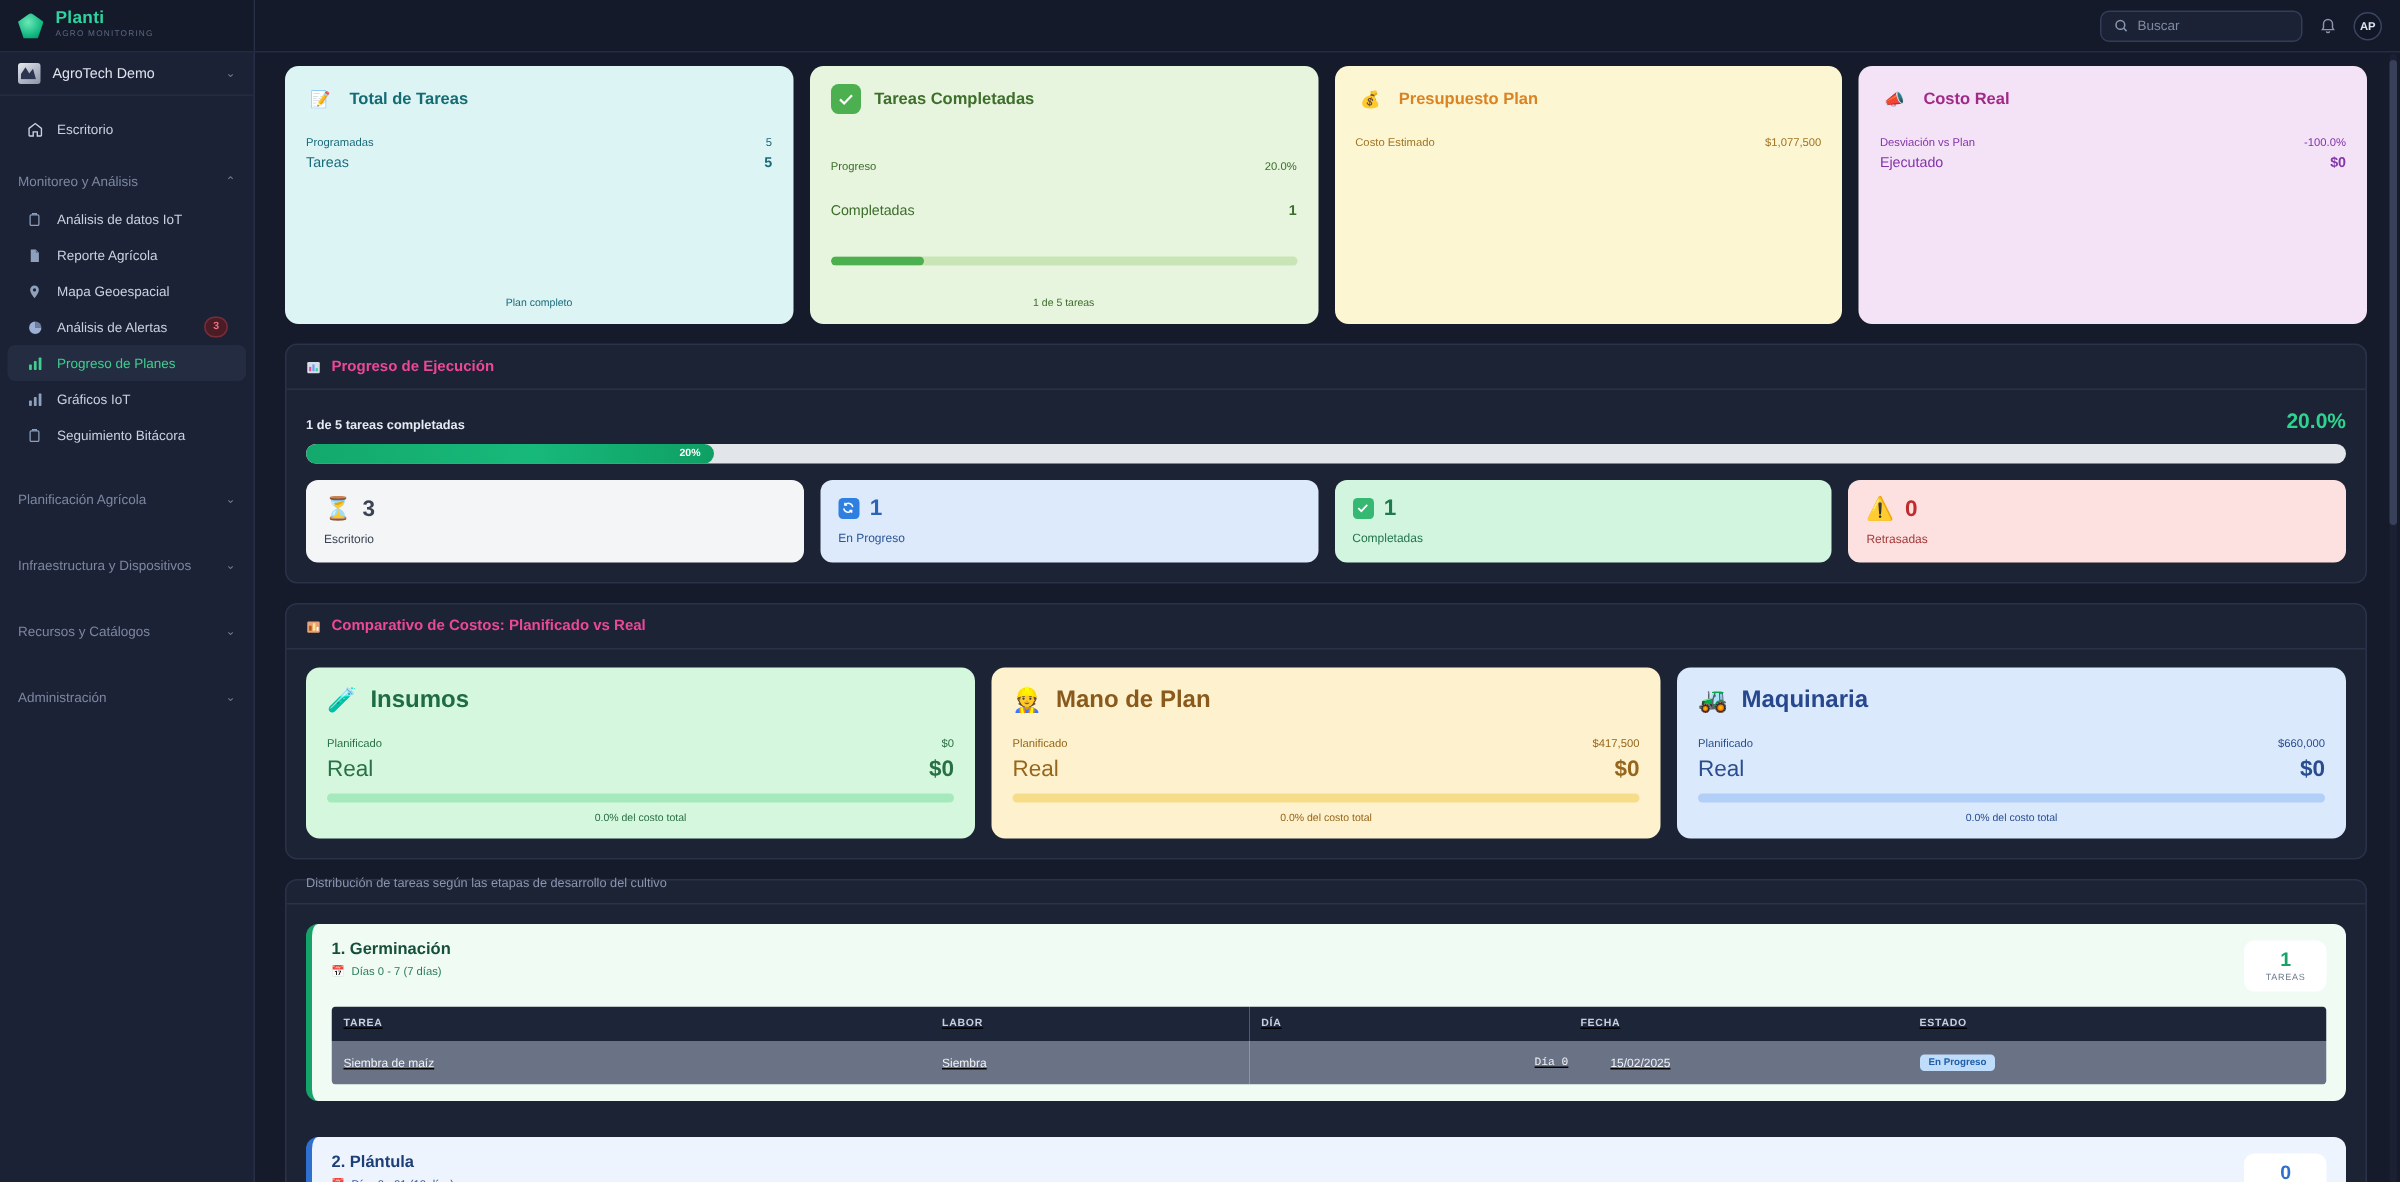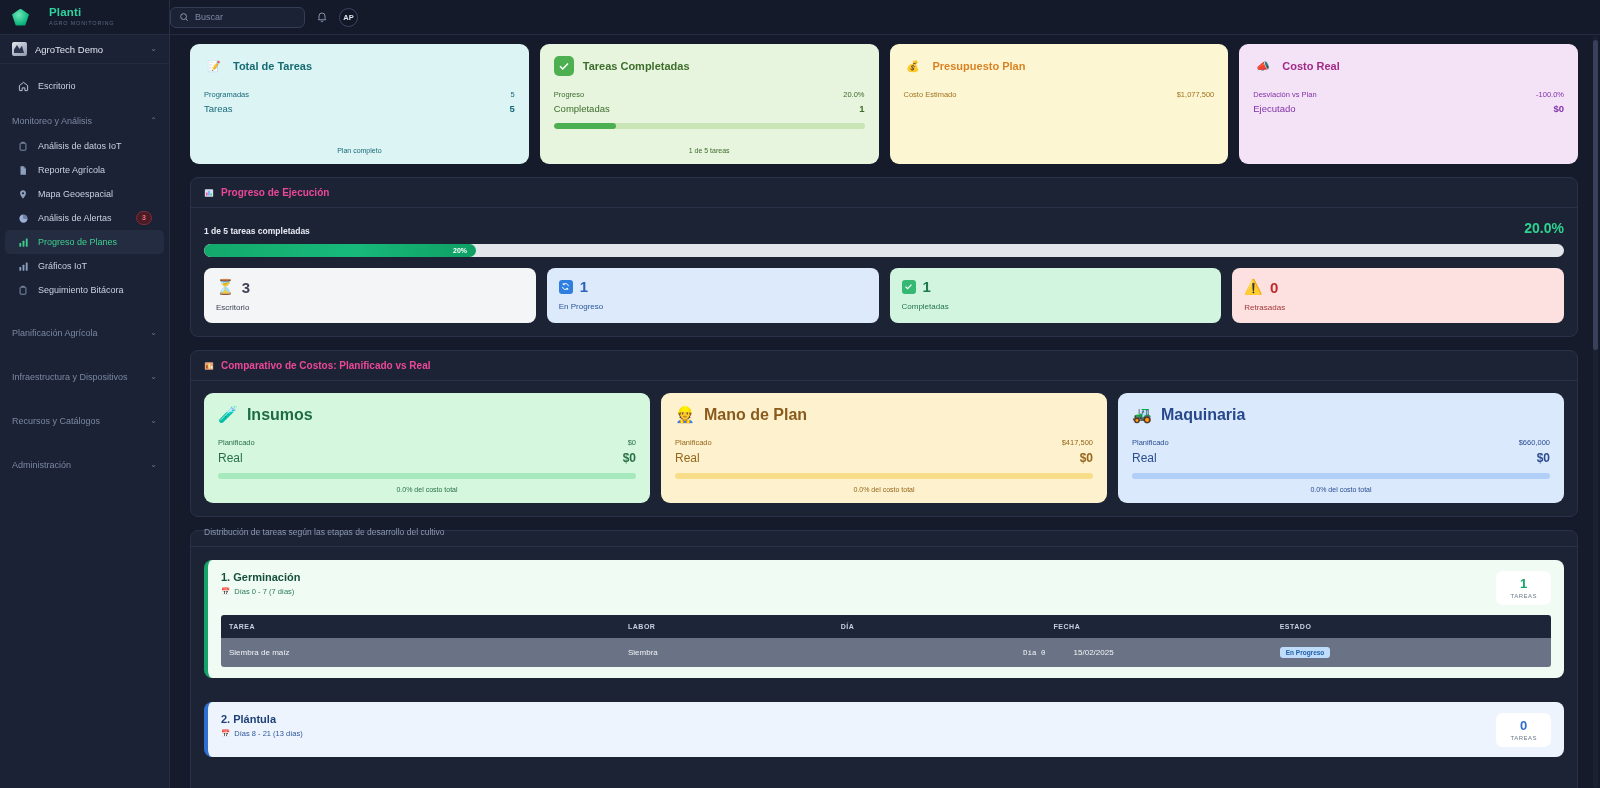--- a/index.html
+++ b/index.html
@@ -12,21 +12,21 @@
   .app { display: flex; width: 1600px; height: 788px; position: relative; }
 
   
   .sidebar {
     width: 170px; min-width: 170px; height: 788px;
     background: #1b2236;
     border-right: 1px solid #272f47;
     display: flex; flex-direction: column;
   }
   .brand {
-    height: 35px; display: flex; align-items: center; gap: 20px;
+    height: 35px; display: flex; align-items: center; gap: 8px;
     padding: 0 12px; background: #141a2a;
     border-bottom: 1px solid #242c42;
   }
   .brand-logo {
     width: 17px; height: 17px; position: relative; flex: none;
   }
   .brand-logo .gem {
     position: absolute; inset: 0;
     background: radial-gradient(circle at 40% 35%, #6ee7b7, #10b981 60%, #047857);
     clip-path: polygon(50% 0%, 100% 35%, 78% 100%, 22% 100%, 0% 35%);
@@ -70,21 +70,21 @@
   .nav-badge {
     background: #4a1d26; color: #f0707f; font-size: 7px; font-weight: bold;
     border: 1px solid #7b2c38; border-radius: 8px; padding: 1px 5px; line-height: 1.3;
   }
   svg { display: block; }
 
   
   .main { flex: 1; display: flex; flex-direction: column; min-width: 0; }
   .topbar {
     height: 35px; background: #141a2a; border-bottom: 1px solid #242c42;
-    display: flex; align-items: center; justify-content: flex-start;
+    display: flex; align-items: center; justify-content: flex-end;
     padding-right: 12px; gap: 11px;
   }
   .search-wrap {
     display: flex; align-items: center; gap: 6px;
     border: 1px solid #333d57; border-radius: 6px;
     height: 21px; padding: 0 9px 0 8px; background: #1b2236;
   }
   .search-wrap input {
     background: transparent; border: none; outline: none;
     color: #cfd6e4; font-size: 9px; width: 100px;
@@ -112,21 +112,21 @@
   .kpi-title { font-size: 11px; font-weight: bold; }
   .kpi-row2 { display: flex; justify-content: space-between; font-size: 7.5px; margin-bottom: 4px; }
   .kpi-row3 { display: flex; justify-content: space-between; font-size: 9.5px; }
   .kpi-row3 .v { font-weight: bold; }
   .kpi-foot { text-align: center; font-size: 7px; margin-top: auto; padding-top: 6px; }
   .bar-track { height: 6px; border-radius: 4px; overflow: hidden; margin-top: 9px; }
   .bar-fill { height: 100%; border-radius: 4px; }
 
   .kpi.c1 { background: #ddf4f4; color: #186a7a; }
   .kpi.c1 .kpi-title { color: #146b72; }
-  .kpi.c2 { background: #e7f4de; color: #3c6d2b; }
+  .kpi.c2 { background: #e7f4de; color: #3c6d2b; gap: 16px; }
   .kpi.c2 .kpi-title { color: #3d6e2c; }
   .kpi.c3 { background: #fdf6d3; color: #a07320; }
   .kpi.c3 .kpi-title { color: #d98324; }
   .kpi.c4 { background: #f4e2f7; color: #8234a8; }
   .kpi.c4 .kpi-title { color: #a02a86; }
 
   .ic-box {
     width: 20px; height: 20px; border-radius: 5px; flex: none;
     display: flex; align-items: center; justify-content: center;
     font-size: 11px;
@@ -182,21 +182,21 @@
   .mini-box.green { background: #35b871; }
 
   
   .cost-row { display: flex; gap: 11px; }
   .cost {
     flex: 1; border-radius: 9px; padding: 12px 14px 10px;
   }
   .cost-head { display: flex; align-items: center; gap: 9px; margin-bottom: 14px; }
   .cost-title { font-size: 16px; font-weight: bold; }
   .cost-line { display: flex; justify-content: space-between; font-size: 7.5px; margin-bottom: 4px; }
-  .cost-line2 { display: flex; justify-content: space-between; font-size: 12px; }
+  .cost-line2 { display: flex; justify-content: space-between; font-size: 15px; }
   .cost-line2 .v { font-weight: bold; }
   .cost-foot { text-align: center; font-size: 7px; margin-top: 7px; }
   .cost.g { background: #d4f7dd; color: #2a7046; }
   .cost.g .cost-title { color: #1f6b44; }
   .cost.g .bar-track { background: #a5e9bd; }
   .cost.y { background: #fdf2cd; color: #96661c; }
   .cost.y .cost-title { color: #8a5a1c; }
   .cost.y .bar-track { background: #f7dd8a; }
   .cost.b { background: #dbe9fd; color: #2a4d8f; }
   .cost.b .cost-title { color: #27488c; }
@@ -218,21 +218,21 @@
   .stage.s-blue .stage-name { color: #1d3f78; }
   .stage.s-blue .stage-days { color: #2a5799; }
   .stage-count {
     background: #fff; border-radius: 7px; padding: 6px 14px; text-align: center;
     min-width: 42px;
   }
   .stage-count .n { font-size: 13px; font-weight: bold; color: #16a36a; line-height: 1; }
   .stage-count .t { font-size: 6px; color: #6d7a8c; letter-spacing: .5px; margin-top: 3px;}
   .stage.s-blue .stage-count .n { color: #2f6fd0; }
 
-  table { width: 100%; border-collapse: collapse; }
+  table { width: 100%; border-collapse: collapse; text-decoration: underline; }
   thead tr { background: #1d2539; }
   th {
     text-align: left; color: #c7cfdf; font-size: 7px; font-weight: bold;
     letter-spacing: .5px; padding: 8px 0 8px 8px;
   }
   tbody tr { background: #6a7386; }
   td { color: #f0f2f6; font-size: 8px; padding: 9px 0 9px 8px; }
   .tbl-wrap { margin: 0 13px 11px; border-radius: 3px; overflow: hidden; }
   .badge {
     background: #bfdcfa; color: #1f5fa8; font-size: 6.5px; font-weight: bold;

